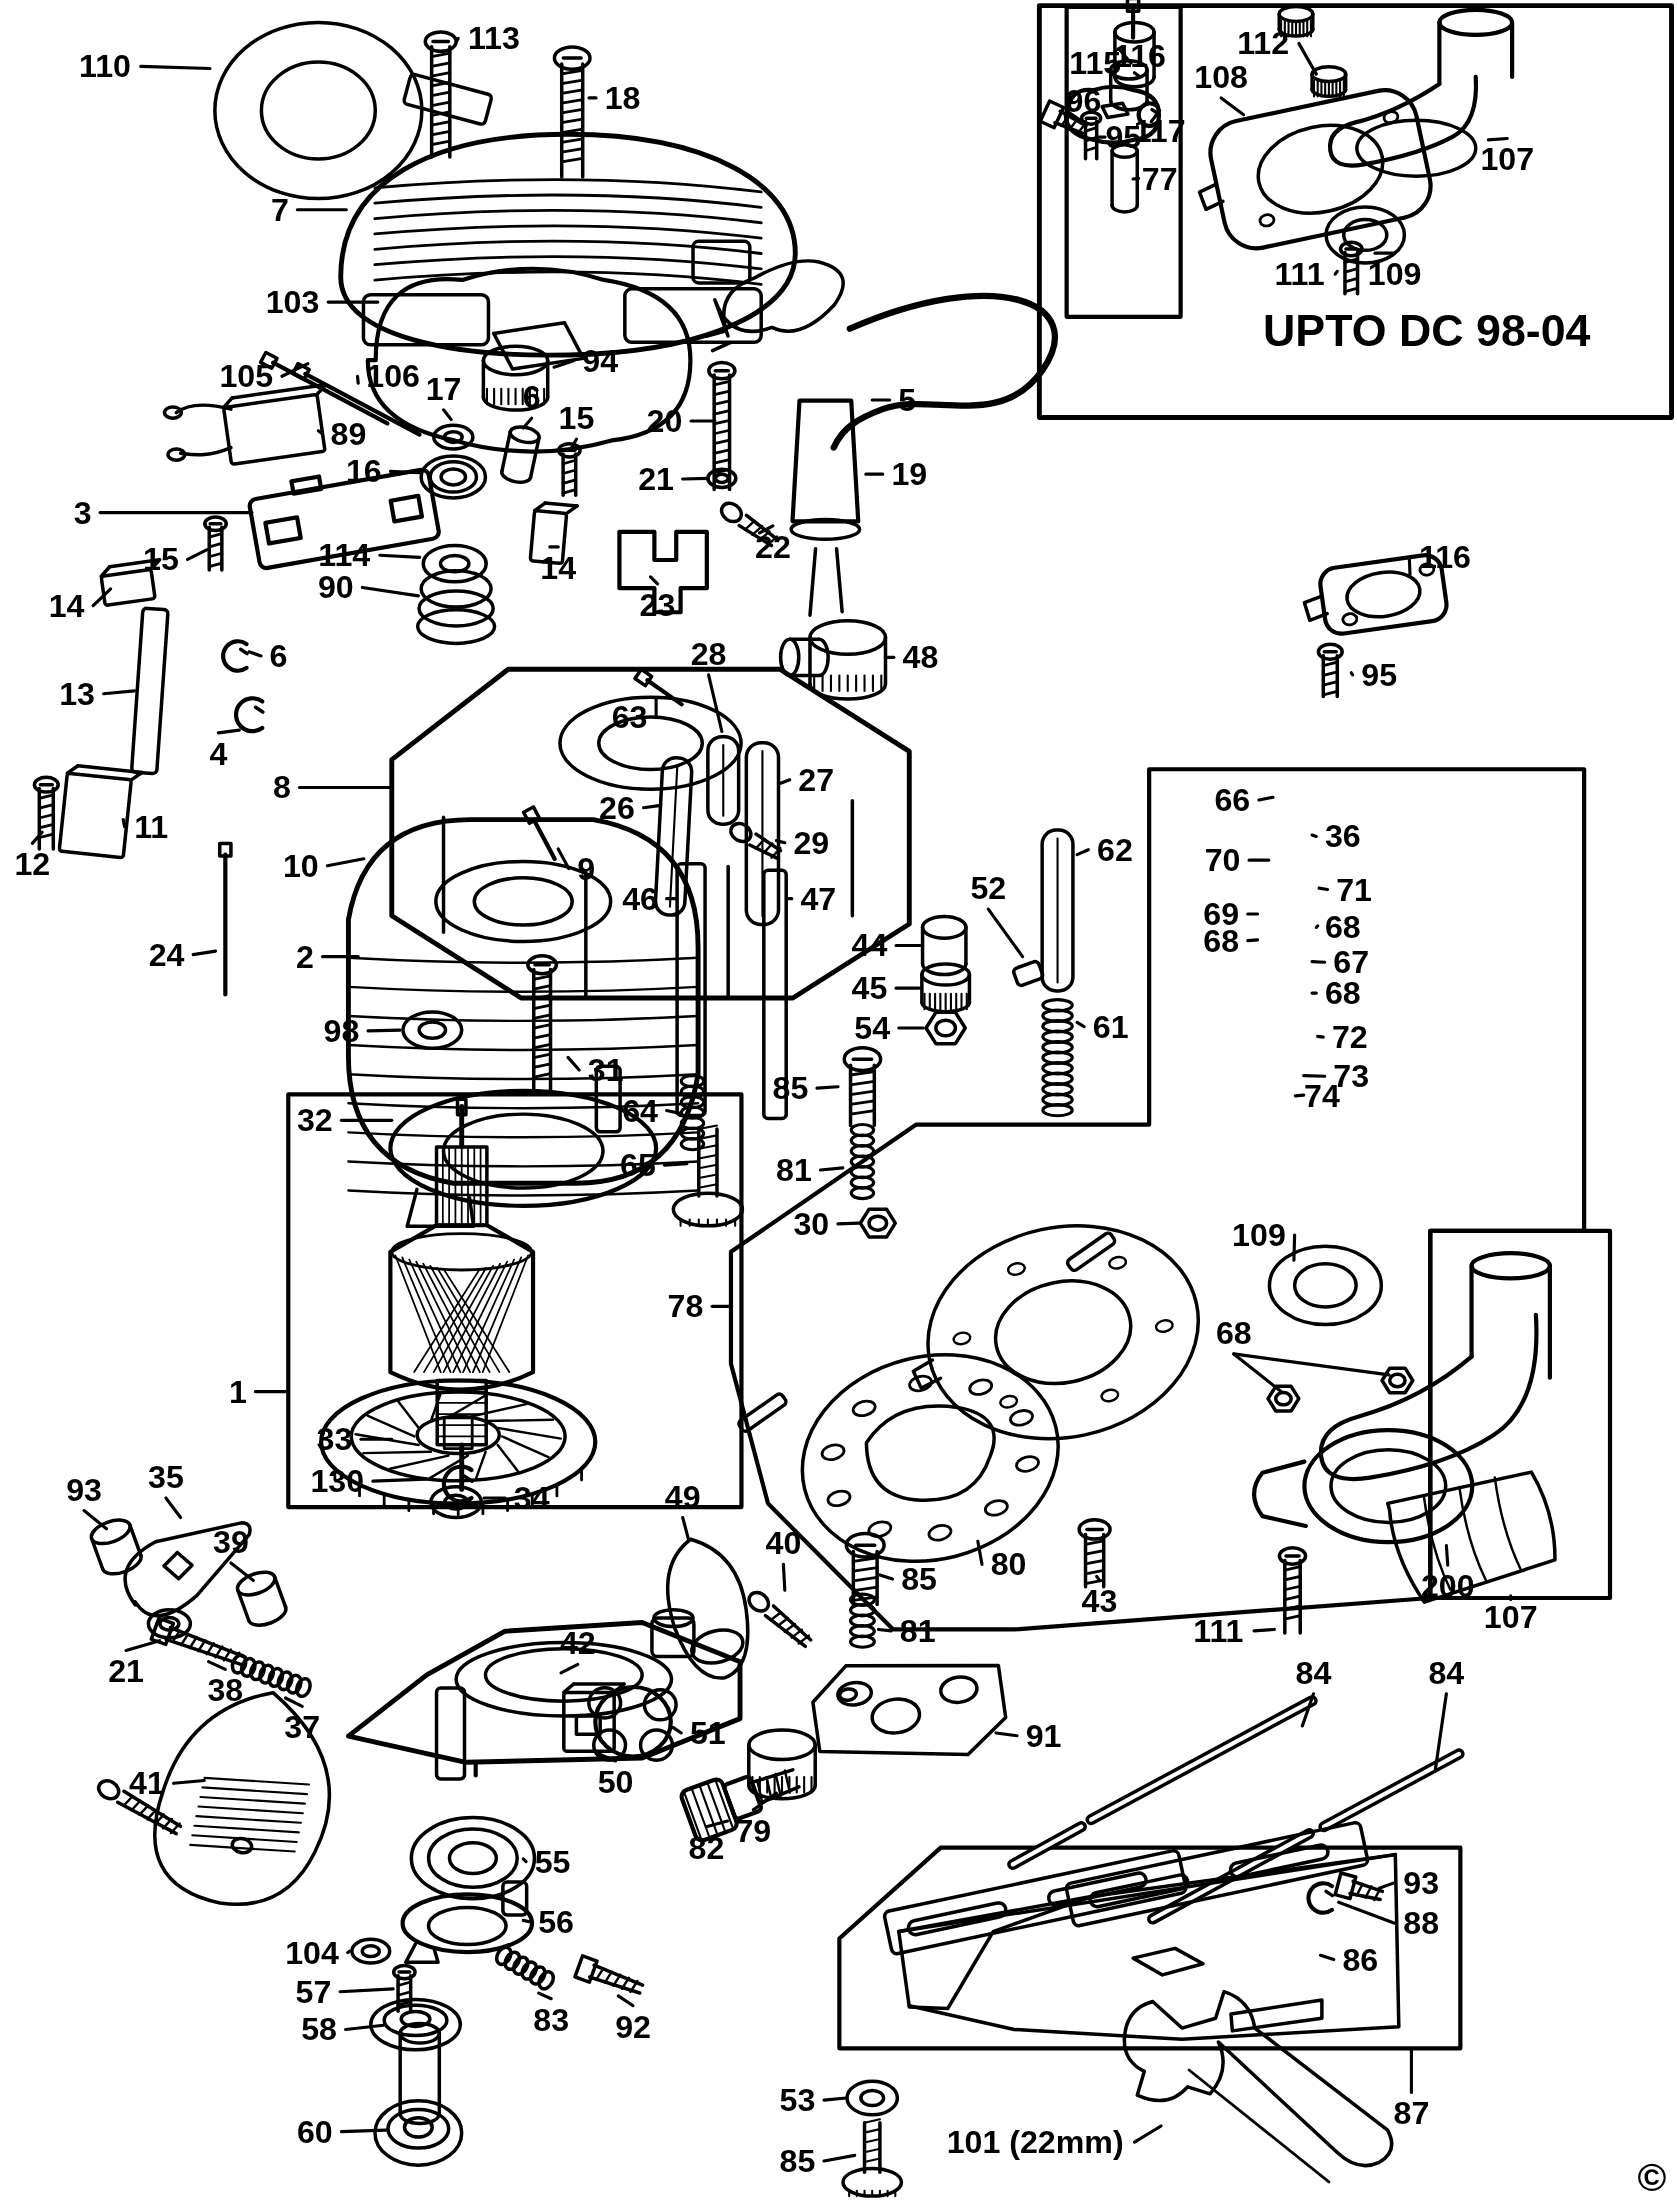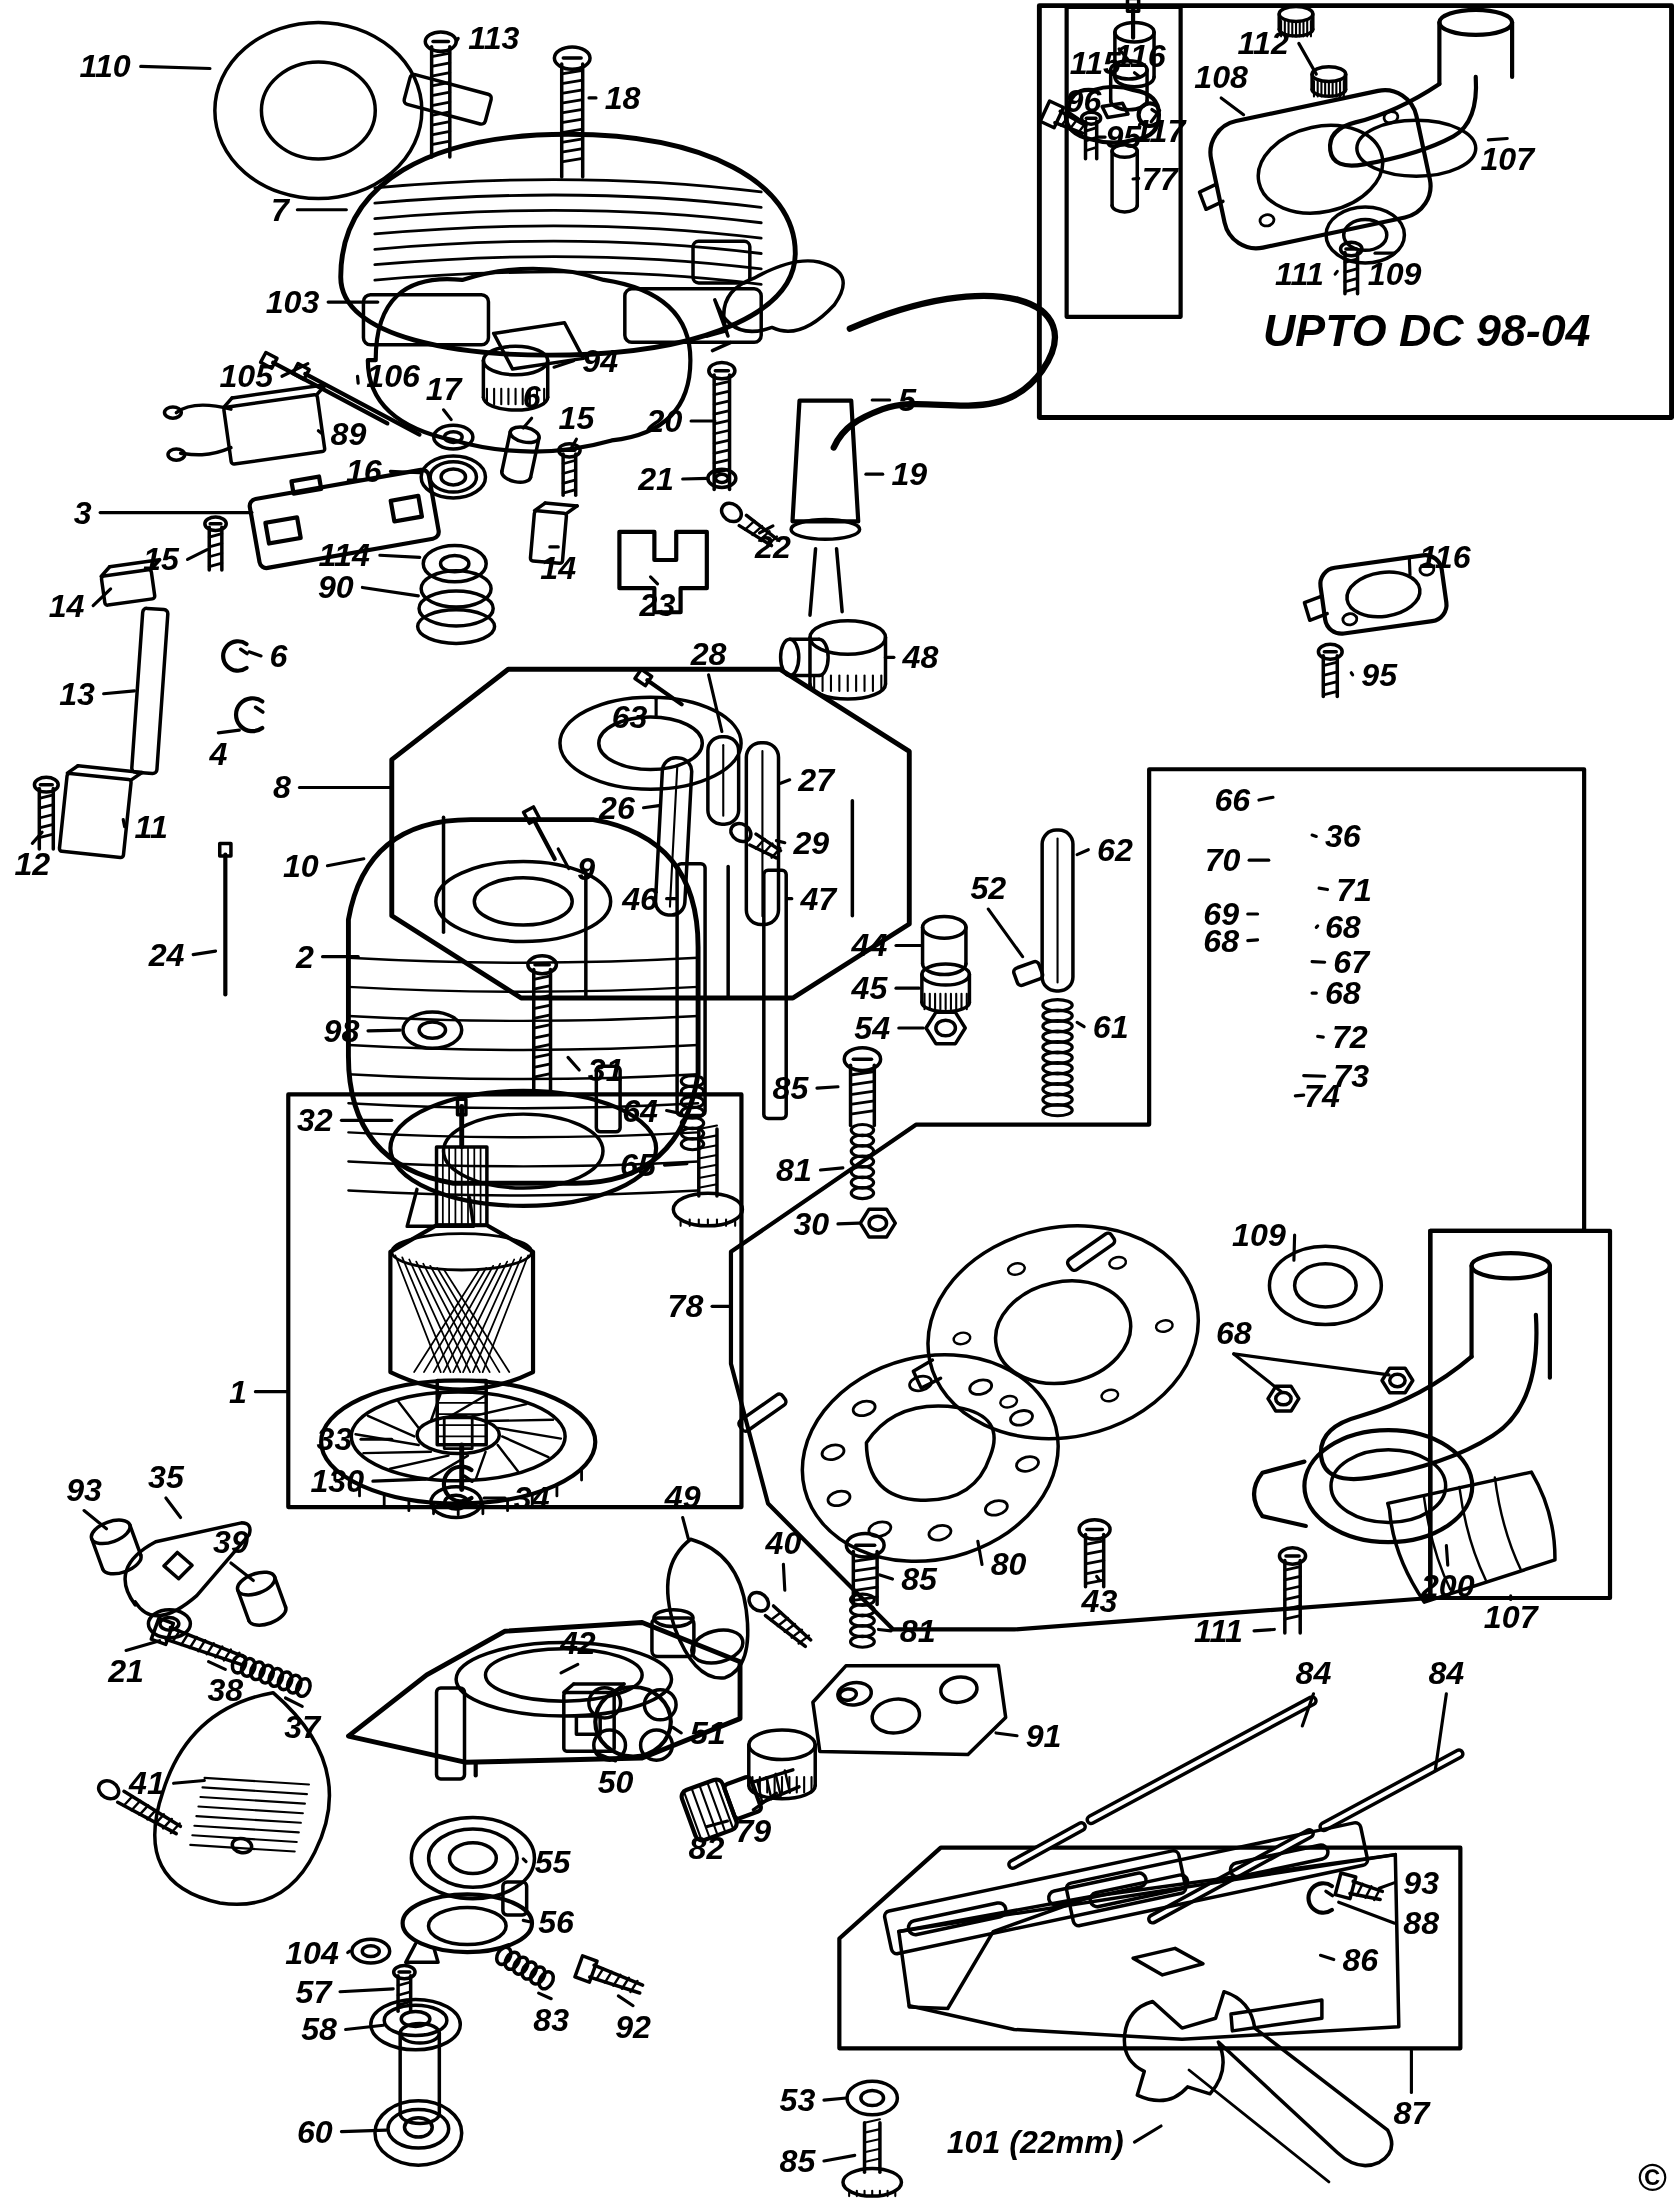--- a/index.html
+++ b/index.html
@@ -1,17 +1,17 @@
 <!DOCTYPE html>
 <html style="font-size:11.2px"><head>
 <meta charset="utf-8">
 <style>
   html,body{margin:0;padding:0;background:#fff;}
   body{width:1678px;height:2205px;position:relative;font-family:"Liberation Sans",sans-serif;}
-  #diagram-root{position:absolute;inset:0;font-style:italic;}
+  #diagram-root{position:absolute;inset:0;}
   svg{display:block;}
   .lbl{font-family:"Liberation Sans","DejaVu Sans",sans-serif;font-weight:700;fill:#000;}
   .cap{font-family:"Liberation Sans","DejaVu Sans",sans-serif;font-weight:700;fill:#000;}
 </style>
 </head>
 <body>
 
 <div id="diagram-root">
     <svg viewBox="0 0 2399 3153" width="1678" height="2205">
       <g fill="none" stroke="#000000" stroke-width="5" stroke-linecap="round" stroke-linejoin="round">

